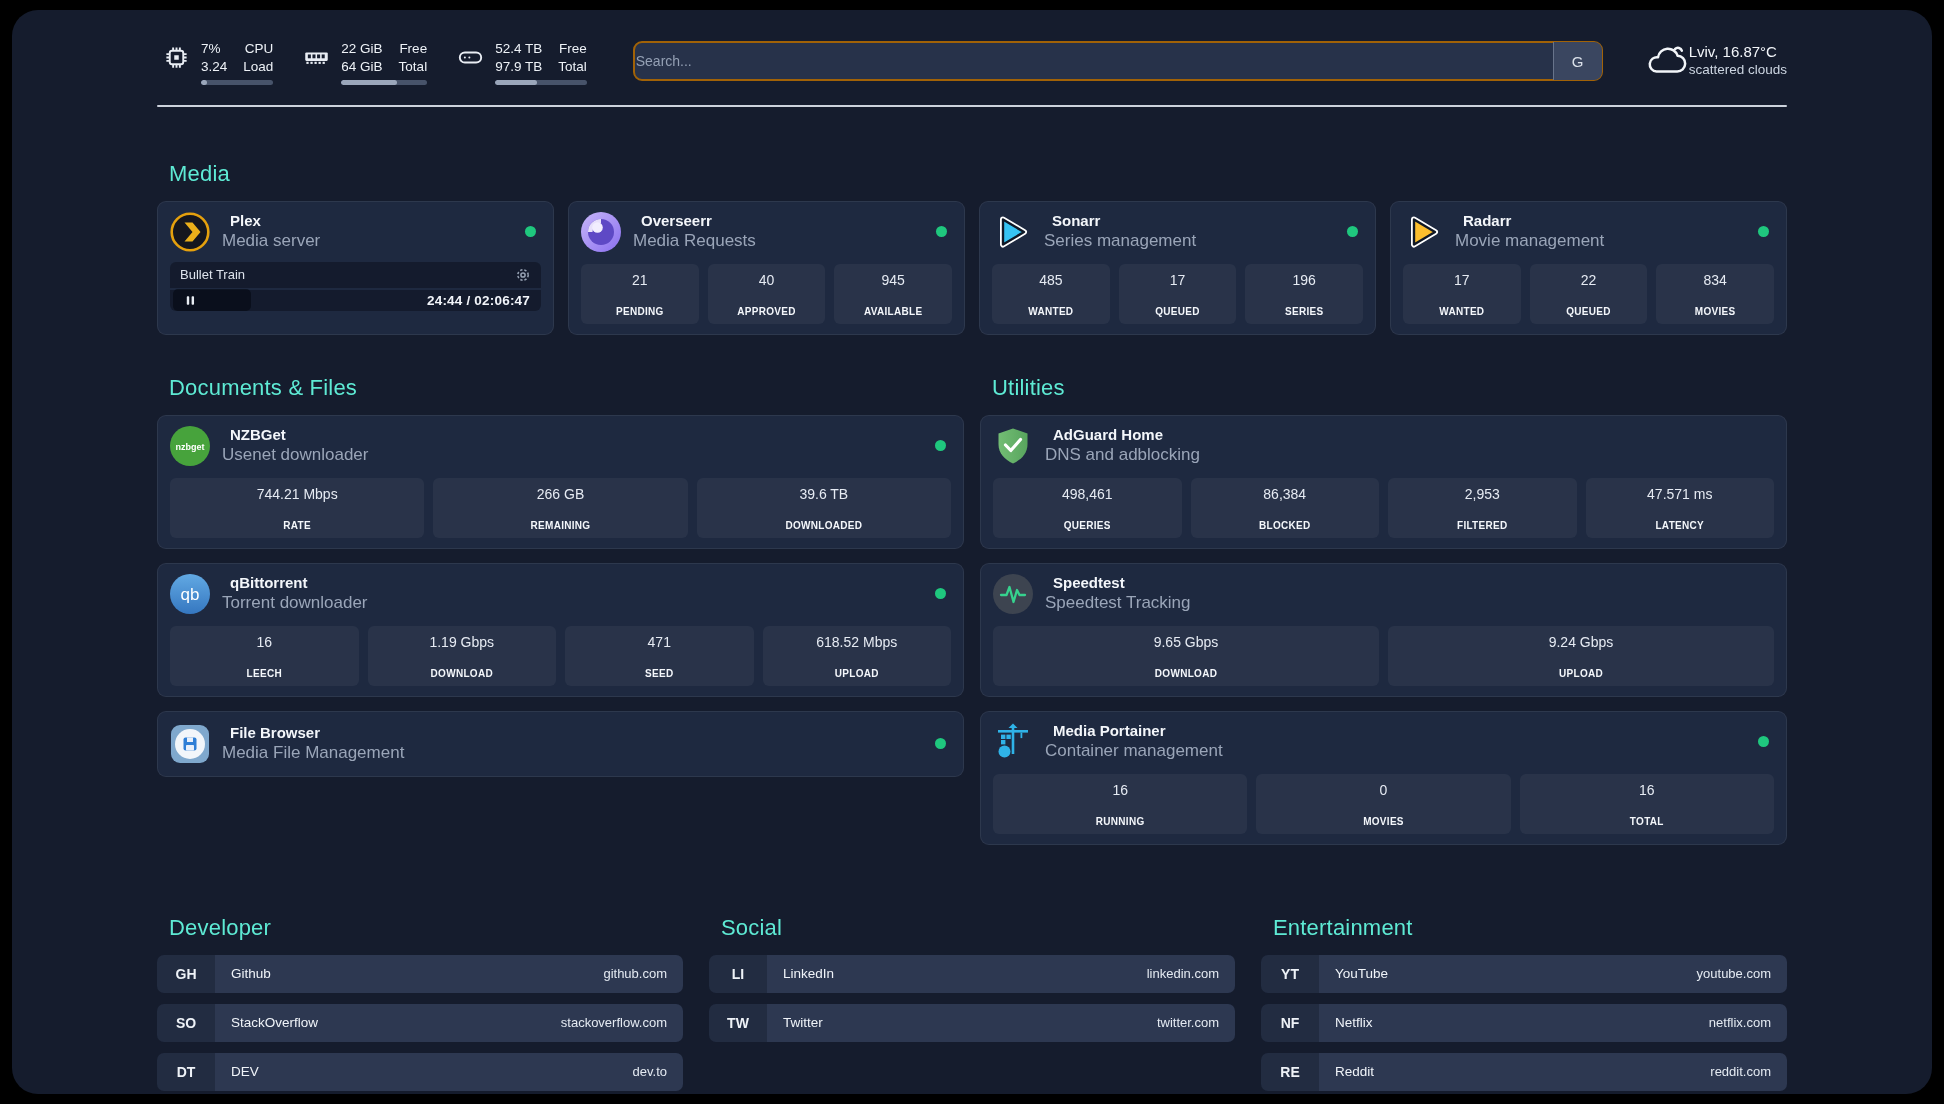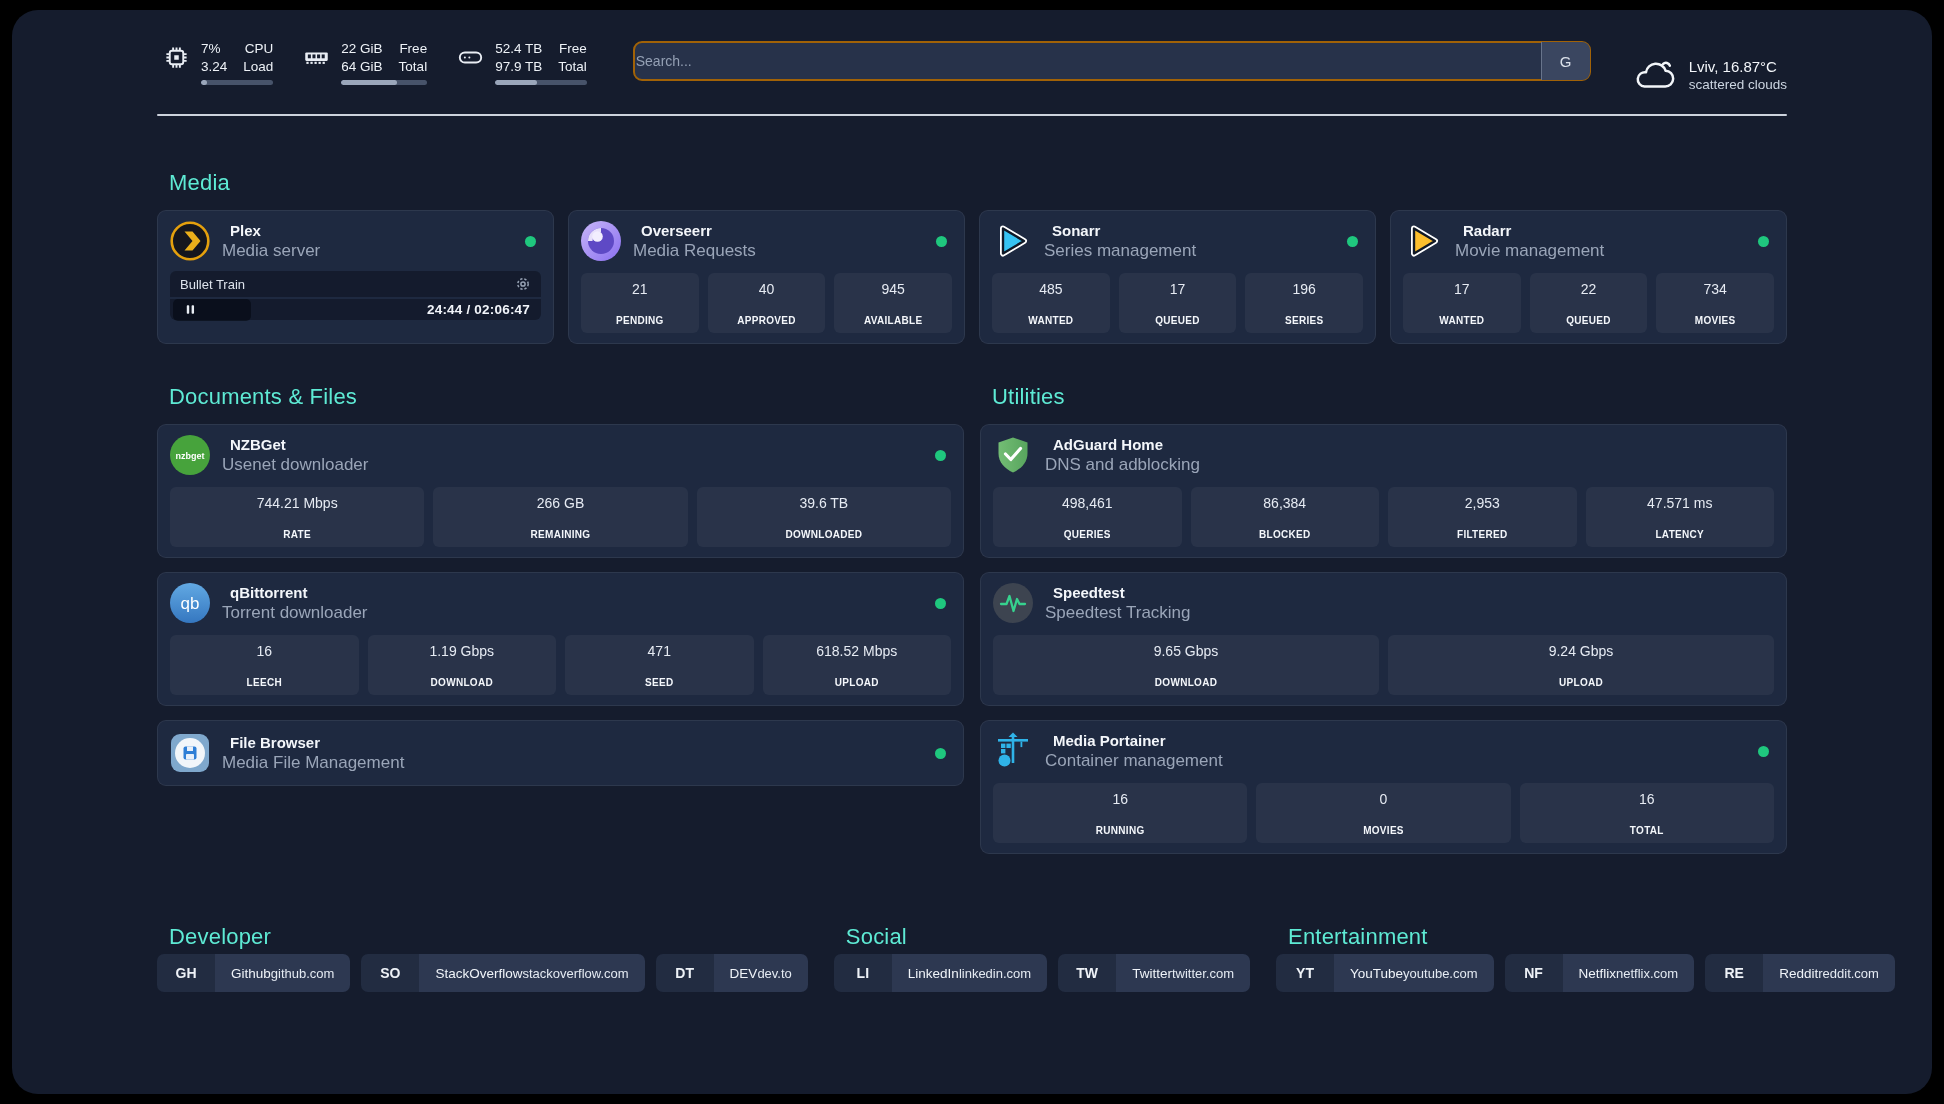--- a/index.html
+++ b/index.html
@@ -16,21 +16,21 @@
   .res-col{display:flex;flex-direction:column;}
   .res-col.right{text-align:right;}
   .bar{margin-top:4px;height:5px;border-radius:3px;background:#47536a;overflow:hidden;}
   .fill{height:100%;background:#9aa6ba;border-radius:3px;}
 
   .searchwrap{flex:1;position:relative;margin:1px 12px 0 16px;}
   input.search{width:100%;height:40px;box-sizing:border-box;background:#27324a;border:2px solid #a16207;border-radius:9px;color:#e2e8f1;padding:0 60px 0 1px;font-size:14px;outline:none;font-family:"Liberation Sans",sans-serif;}
   input.search::placeholder{color:#94a0b4;}
   .gbtn{position:absolute;right:1px;top:1px;bottom:1px;width:49px;border:none;border-left:1px solid #68748b;background:#3a4660;border-radius:0 8px 8px 0;color:#dbe1ea;font-size:15px;font-weight:500;cursor:pointer;font-family:"Liberation Sans",sans-serif;}
 
-  .weather{display:flex;gap:12px;align-items:center;margin-top:16px;flex:none;cursor:pointer;}
+  .weather{display:flex;align-items:center;margin-top:1px;flex:none;cursor:pointer;}
   .w-icon{width:44px;height:38px;display:flex;align-items:center;}
   .w1{font-size:15px;color:#f3f6fa;}
   .w2{font-size:13.5px;color:#ccd5e1;margin-top:2px;}
 
   .divider{height:2px;background:#ccd2dc;margin-top:20px;border-radius:1px;}
 
   
   h2.sec{font-size:22px;font-weight:500;color:#5eead4;margin:0;padding-left:12px;letter-spacing:.2px;}
   .section-media{margin-top:54px;}
   .grid4{display:grid;grid-template-columns:repeat(4,1fr);gap:14px;margin-top:14px;}
@@ -55,21 +55,21 @@
   .player{margin-top:10px;}
   .p-row1{display:flex;align-items:center;background:rgba(9,14,25,.5);border-radius:6px 6px 0 0;padding:0 10px;height:26px;}
   .p-title{font-size:13px;color:#dde3ec;}
   .gearbtn{margin-left:auto;display:flex;cursor:pointer;}
   .p-row2{display:flex;align-items:center;background:rgba(9,14,25,.5);border-radius:0 0 6px 6px;margin-top:2px;padding:3px;height:21px;box-sizing:border-box;}
   .pausebtn{width:78px;height:22px;background:rgba(4,8,16,.6);border:none;border-radius:5px;display:flex;align-items:center;padding-left:11px;cursor:pointer;}
   .p-time{margin-left:auto;font-weight:700;font-size:13.5px;color:#f2f5fa;padding-right:8px;letter-spacing:.2px;}
 
   
   .bookmarks{display:grid;grid-template-columns:repeat(3,1fr);gap:26px;margin-top:70px;padding-bottom:34px;}
-  .bm-list{display:flex;flex-direction:row;gap:11px;margin-top:4px;}
+  .bm-list{display:flex;flex-direction:column;gap:11px;margin-top:14px;}
   .bm{display:flex;height:38px;cursor:pointer;}
   .bm-abbr{width:58px;flex:none;background:#222c41;border-radius:7px 0 0 7px;color:#eef2f7;font-size:14px;font-weight:600;display:flex;align-items:center;justify-content:center;}
   .bm-bar{flex:1;background:#2d3851;border-radius:0 7px 7px 0;display:flex;align-items:center;padding:0 16px;min-width:0;}
   .bm-name{font-size:13.5px;color:#f0f4f9;}
   .bm-url{margin-left:auto;font-size:13px;color:#e4eaf2;}
 </style>
 </head>
 <body>
 
 <div class="page">
@@ -307,21 +307,21 @@
           <div class="stats">
             <div class="stat">
               <div class="stat-value">17</div>
               <div class="stat-label">WANTED</div>
             </div>
             <div class="stat">
               <div class="stat-value">22</div>
               <div class="stat-label">QUEUED</div>
             </div>
             <div class="stat">
-              <div class="stat-value">734</div>
+              <div class="stat-value">834</div>
               <div class="stat-label">MOVIES</div>
             </div>
           </div>
         </div>
       </div>
     </section>
 
     <div class="cols2">
       <section>
         <h2 class="sec">Documents &amp; Files</h2>

